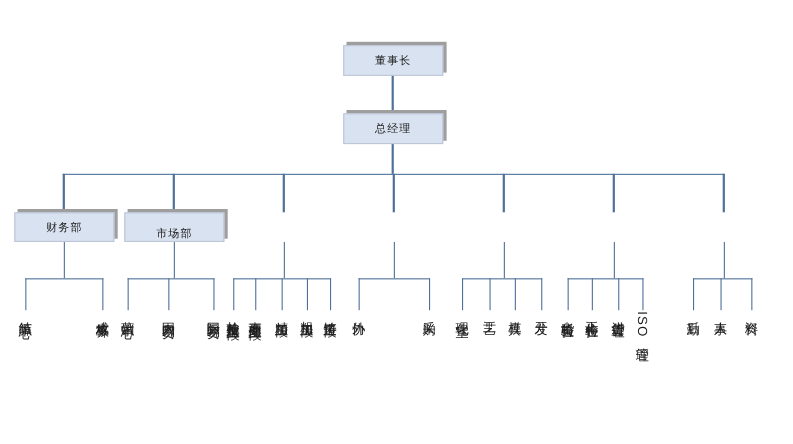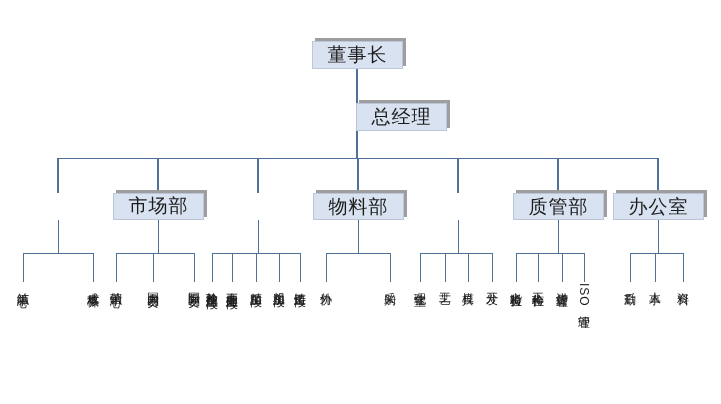--- a/index.html
+++ b/index.html
@@ -8,21 +8,21 @@
     background:var(--bg,#fff);
     font-family:"Liberation Sans","DejaVu Sans",sans-serif;
     overflow:hidden;
   }
   .node{
     position:absolute;box-sizing:border-box;
     background:var(--fill,#d9e2f0);
     border:1px solid var(--nborder,#bcc6d8);
     box-shadow:3px -3px 0 0 var(--shadow,#9e9e9e);
     display:flex;align-items:center;justify-content:center;
-    font-size:19px;color:var(--text,#1c1c1c);
+    font-size:10px;color:var(--text,#1c1c1c);
     letter-spacing:1px;
   }
   .hline,.vline{position:absolute;background:var(--line,#4f7098);}
   .leaf{
     position:absolute;
     writing-mode:vertical-rl;text-orientation:mixed;
     font-size:12px;line-height:14px;letter-spacing:1px;
     color:var(--text,#1c1c1c);white-space:nowrap;
     width:14px;text-align:left;
   }
@@ -31,29 +31,32 @@
 <body>
 
 <div class="canvas" id="canvas">
 
   <div class="node" style="left:312px;top:41px;width:91px;height:28px;">
     <span>董事长</span>
   </div>
 
   <div class="vline" style="left:356px;top:69px;width:2px;height:34px;"></div>
 
-  <div class="node" style="left:312px;top:103px;width:91px;height:28px;margin-left:44px;">
+  <div class="node" style="left:312px;top:103px;width:91px;height:28px;">
     <span>总经理</span>
   </div>
 
   <div class="vline" style="left:356px;top:131px;width:2px;height:27px;"></div>
 
   <div class="hline" style="left:57px;top:158px;width:602px;height:1px;"></div>
 
 <div class="vline" style="left: 57px; top: 158px; width: 2px; height: 35px;"></div>
+    <div class="node" style="left: 13px; top: 193px; width: 91px; height: 27px;">
+      <div style="">财务部</div>
+    </div>
     <div class="vline" style="left: 58px; top: 220px; width: 1px; height: 33px;"></div>
     <div class="hline" style="left: 23px; top: 253px; width: 71px; height: 1px;"></div>
     <div class="vline" style="left: 23px; top: 253px; width: 1px; height: 29px;"></div>
     <div class="leaf" style="left: 16px; top: 283px;">结算中心</div>
     <div class="vline" style="left: 93px; top: 253px; width: 1px; height: 29px;"></div>
     <div class="leaf" style="left: 86px; top: 283px;">成本核算</div>
     <div class="vline" style="left: 157px; top: 158px; width: 2px; height: 35px;"></div>
     <div class="node" style="left: 113px; top: 193px; width: 91px; height: 27px; align-items: flex-end;">
       <div style="">市场部</div>
     </div>
@@ -72,58 +75,49 @@
     <div class="leaf" style="left: 205px; top: 283px;">检验及理工段</div>
     <div class="vline" style="left: 232px; top: 253px; width: 1px; height: 29px;"></div>
     <div class="leaf" style="left: 225px; top: 283px;">表面处理工段</div>
     <div class="vline" style="left: 256px; top: 253px; width: 1px; height: 29px;"></div>
     <div class="leaf" style="left: 249px; top: 283px;">精加工段</div>
     <div class="vline" style="left: 279px; top: 253px; width: 1px; height: 29px;"></div>
     <div class="leaf" style="left: 272px; top: 283px;">粗加工段</div>
     <div class="vline" style="left: 300px; top: 253px; width: 1px; height: 29px;"></div>
     <div class="leaf" style="left: 293px; top: 283px;">铸造工段</div>
     <div class="vline" style="left: 357px; top: 158px; width: 2px; height: 35px;"></div>
-    <div class="node" style="left: 313px; top: 193px; width: 91px; height: 27px;">
-      <div style="">物料部</div>
-    </div>
     <div class="vline" style="left: 358px; top: 220px; width: 1px; height: 33px;"></div>
     <div class="hline" style="left: 326px; top: 253px; width: 65px; height: 1px;"></div>
     <div class="vline" style="left: 326px; top: 253px; width: 1px; height: 29px;"></div>
     <div class="leaf" style="left: 319px; top: 283px;">外协</div>
     <div class="vline" style="left: 390px; top: 253px; width: 1px; height: 29px;"></div>
     <div class="leaf" style="left: 383px; top: 283px;">采购</div>
     <div class="vline" style="left: 457px; top: 158px; width: 2px; height: 35px;"></div>
     <div class="vline" style="left: 458px; top: 220px; width: 1px; height: 33px;"></div>
     <div class="hline" style="left: 420px; top: 253px; width: 73px; height: 1px;"></div>
     <div class="vline" style="left: 420px; top: 253px; width: 1px; height: 29px;"></div>
     <div class="leaf" style="left: 413px; top: 283px;">理化室</div>
     <div class="vline" style="left: 445px; top: 253px; width: 1px; height: 29px;"></div>
     <div class="leaf" style="left: 438px; top: 283px;">工艺</div>
     <div class="vline" style="left: 468px; top: 253px; width: 1px; height: 29px;"></div>
     <div class="leaf" style="left: 461px; top: 283px;">模具</div>
     <div class="vline" style="left: 492px; top: 253px; width: 1px; height: 29px;"></div>
     <div class="leaf" style="left: 485px; top: 283px;">开发</div>
     <div class="vline" style="left: 557px; top: 158px; width: 2px; height: 35px;"></div>
-    <div class="node" style="left: 513px; top: 193px; width: 91px; height: 27px;">
-      <div style="">质管部</div>
-    </div>
     <div class="vline" style="left: 558px; top: 220px; width: 1px; height: 33px;"></div>
     <div class="hline" style="left: 516px; top: 253px; width: 69px; height: 1px;"></div>
     <div class="vline" style="left: 516px; top: 253px; width: 1px; height: 29px;"></div>
     <div class="leaf" style="left: 509px; top: 283px;">出货检验</div>
     <div class="vline" style="left: 538px; top: 253px; width: 1px; height: 29px;"></div>
     <div class="leaf" style="left: 531px; top: 283px;">工作检验</div>
     <div class="vline" style="left: 562px; top: 253px; width: 1px; height: 29px;"></div>
     <div class="leaf" style="left: 555px; top: 283px;">进货管理</div>
     <div class="vline" style="left: 584px; top: 253px; width: 1px; height: 29px;"></div>
     <div class="leaf" style="left: 577px; top: 283px;">ISO管理</div>
     <div class="vline" style="left: 657px; top: 158px; width: 2px; height: 35px;"></div>
-    <div class="node" style="left: 613px; top: 193px; width: 91px; height: 27px;">
-      <div style="">办公室</div>
-    </div>
     <div class="vline" style="left: 658px; top: 220px; width: 1px; height: 33px;"></div>
     <div class="hline" style="left: 630px; top: 253px; width: 54px; height: 1px;"></div>
     <div class="vline" style="left: 630px; top: 253px; width: 1px; height: 29px;"></div>
     <div class="leaf" style="left: 623px; top: 283px;">后勤</div>
     <div class="vline" style="left: 655px; top: 253px; width: 1px; height: 29px;"></div>
     <div class="leaf" style="left: 648px; top: 283px;">人事</div>
     <div class="vline" style="left: 683px; top: 253px; width: 1px; height: 29px;"></div>
     <div class="leaf" style="left: 676px; top: 283px;">资料</div>
   </div>
 

